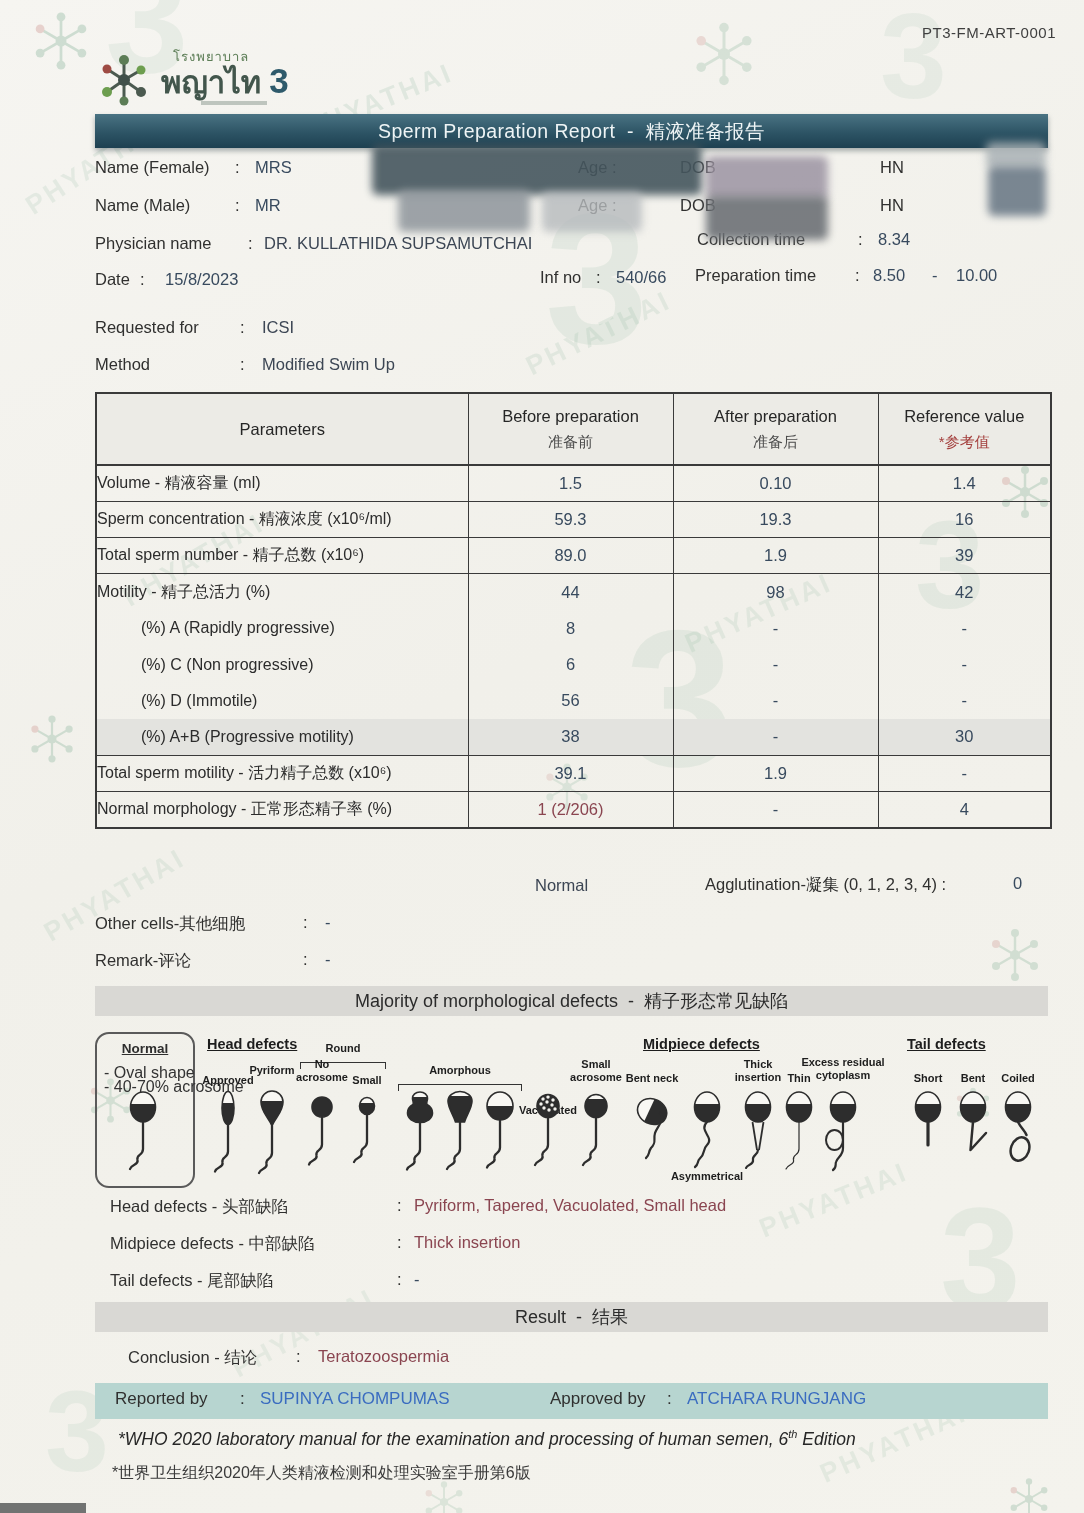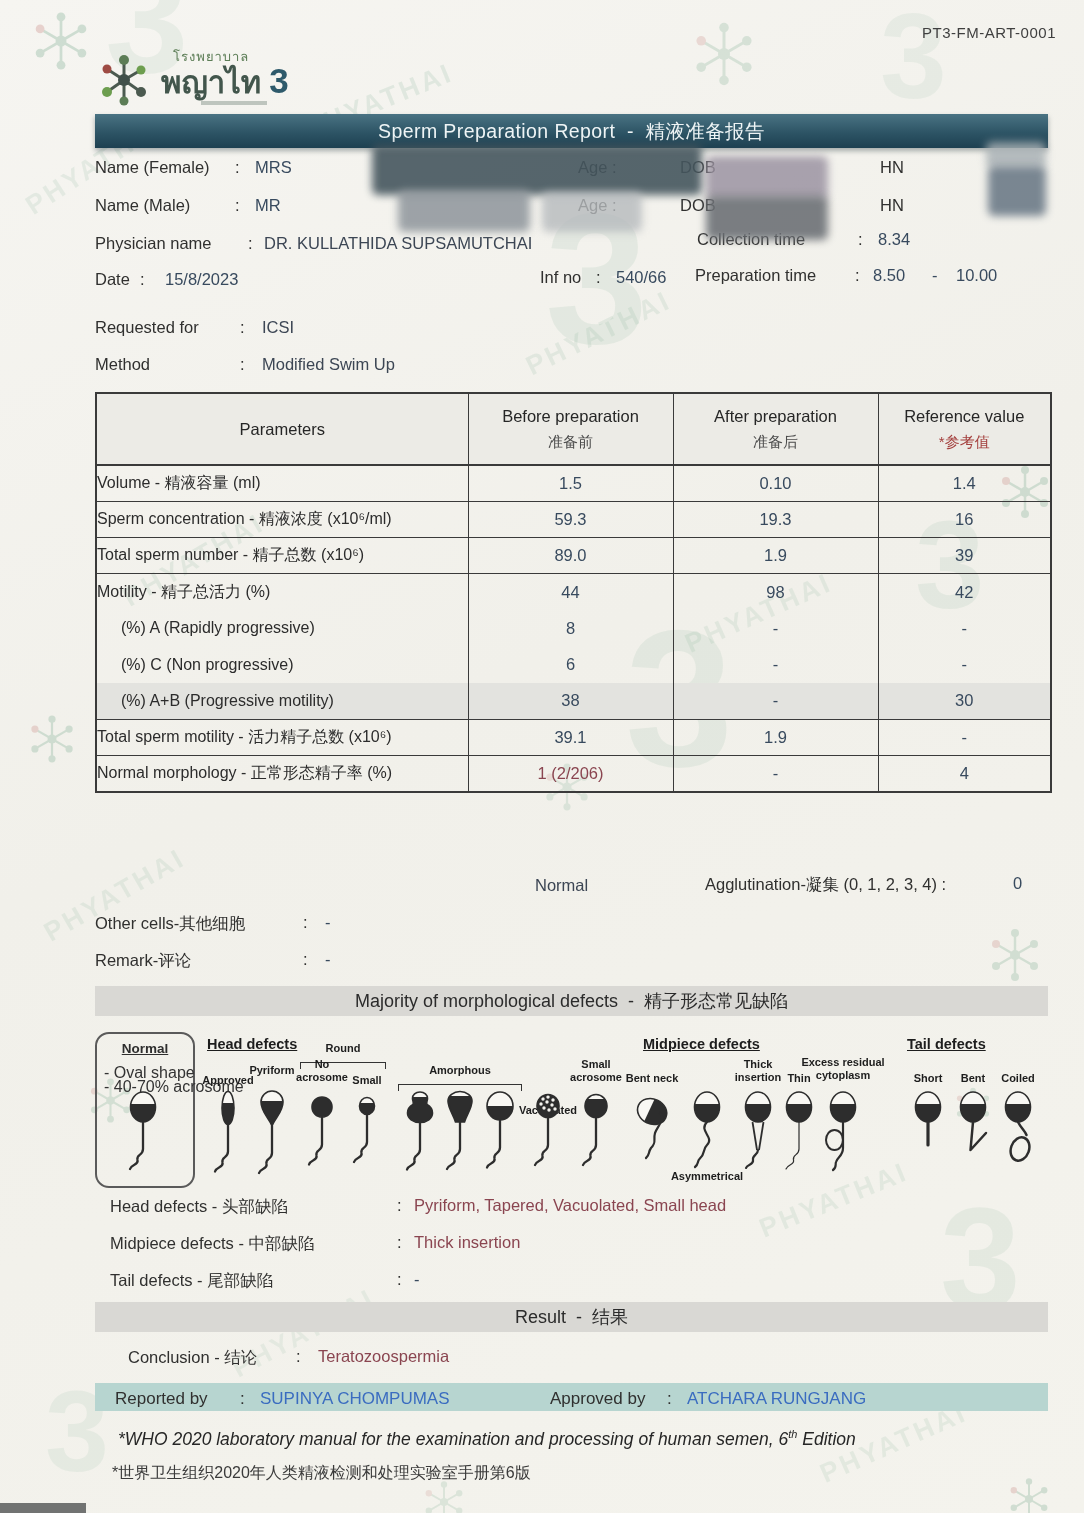--- a/index.html
+++ b/index.html
@@ -24,37 +24,37 @@
   .logo-num{font-size:35px;font-weight:bold;color:#2e5a6b;margin-left:8px;}
   .logo-tagline{width:66px;height:4px;background:#9aa59c;margin:3px 0 0 40px;opacity:.6;}
   
   .title-bar{position:absolute;left:95px;top:114px;width:953px;height:34px;
     background:linear-gradient(180deg,#4a7383 0%,#2d5465 55%,#1d4051 100%);
     box-shadow:0 3px 5px rgba(20,40,50,.35);display:flex;align-items:center;justify-content:center;}
   .title-bar span{color:#eef4f5;font-size:19.5px;letter-spacing:.4px;white-space:pre;}
   .section-bar{position:absolute;left:95px;width:953px;height:30px;background:var(--section-bar);
     display:flex;align-items:center;justify-content:center;}
   .section-bar span{font-size:18px;color:#2b2b2b;white-space:pre;}
-  .approval-bar{position:absolute;left:95px;top:1383px;width:953px;height:28px;background:var(--approval-bar);}
+  .approval-bar{position:absolute;left:95px;top:1383px;width:953px;height:36px;background:var(--approval-bar);}
   .approval-bar .lbl{top:6px;font-size:17px;}
   .approval-bar .val{top:6px;font-size:17px;}
   
   table.params{position:absolute;left:95px;top:392px;width:955px;border-collapse:collapse;table-layout:fixed;
     border:2.2px solid #3a3a3a;background:transparent;}
   table.params th, table.params td{border:0;padding:0;}
   table.params th+th, table.params td+td{border-left:1.6px solid #3a3a3a;}
   table.params thead th{background:#ecebe6;border-bottom:2px solid #3a3a3a;height:70px;vertical-align:middle;text-align:center;}
   table.params thead .en{font-size:16.5px;font-weight:normal;color:#262626;}
   table.params thead .cn{font-size:15px;font-weight:normal;color:#4c4c4c;margin-top:7px;}
   table.params thead .cn.red{color:var(--ref-red);}
   table.params tbody tr{height:36.3px;}
   table.params tbody tr.line td{border-top:1.4px solid #3a3a3a;}
   table.params tbody tr.shaded{background:#e3e3df;}
   td.param{padding-left:10px;text-align:left;font-size:16px;color:#2c2c2c;}
-  tr.indent td.param{padding-left:24px;}
+  tr.indent td.param{padding-left:44px;}
   td.cell-val{text-align:center;font-size:16.5px;color:var(--value-navy);}
   td.cell-val.maroon{color:var(--accent-maroon);}
   
   .diagram{position:absolute;left:95px;top:1030px;width:955px;height:160px;}
   .normal-box{position:absolute;left:0;top:2px;width:96px;height:152px;border:2px solid #5a5a5a;border-radius:14px;}
   .nb-heading{position:absolute;top:7px;left:0;width:100%;text-align:center;font-weight:bold;font-size:13.5px;text-decoration:underline;}
   .nb-note{position:absolute;left:7px;font-size:16px;color:#333;white-space:nowrap;}
   .dg-heading{position:absolute;font-weight:bold;font-size:14.5px;text-decoration:underline;color:#1d1d1d;white-space:nowrap;}
   .dg-label{position:absolute;font-weight:bold;font-size:11px;color:#1d1d1d;text-align:center;
     transform:translateX(-50%);line-height:1.15;white-space:pre-line;}
@@ -417,20 +417,26 @@
           <td class="cell-val">8</td>
           <td class="cell-val">-</td>
           <td class="cell-val">-</td>
         </tr>
         <tr class="indent">
           <td class="param">(%) C (Non progressive)</td>
           <td class="cell-val">6</td>
           <td class="cell-val">-</td>
           <td class="cell-val">-</td>
         </tr>
+        <tr class="indent">
+          <td class="param">(%) D (Immotile)</td>
+          <td class="cell-val">56</td>
+          <td class="cell-val">-</td>
+          <td class="cell-val">-</td>
+        </tr>
         <tr class="shaded indent">
           <td class="param">(%) A+B (Progressive motility)</td>
           <td class="cell-val">38</td>
           <td class="cell-val">-</td>
           <td class="cell-val">30</td>
         </tr>
         <tr class="line">
           <td class="param">Total sperm motility - 活力精子总数 (x10⁶)</td>
           <td class="cell-val">39.1</td>
           <td class="cell-val">1.9</td>

